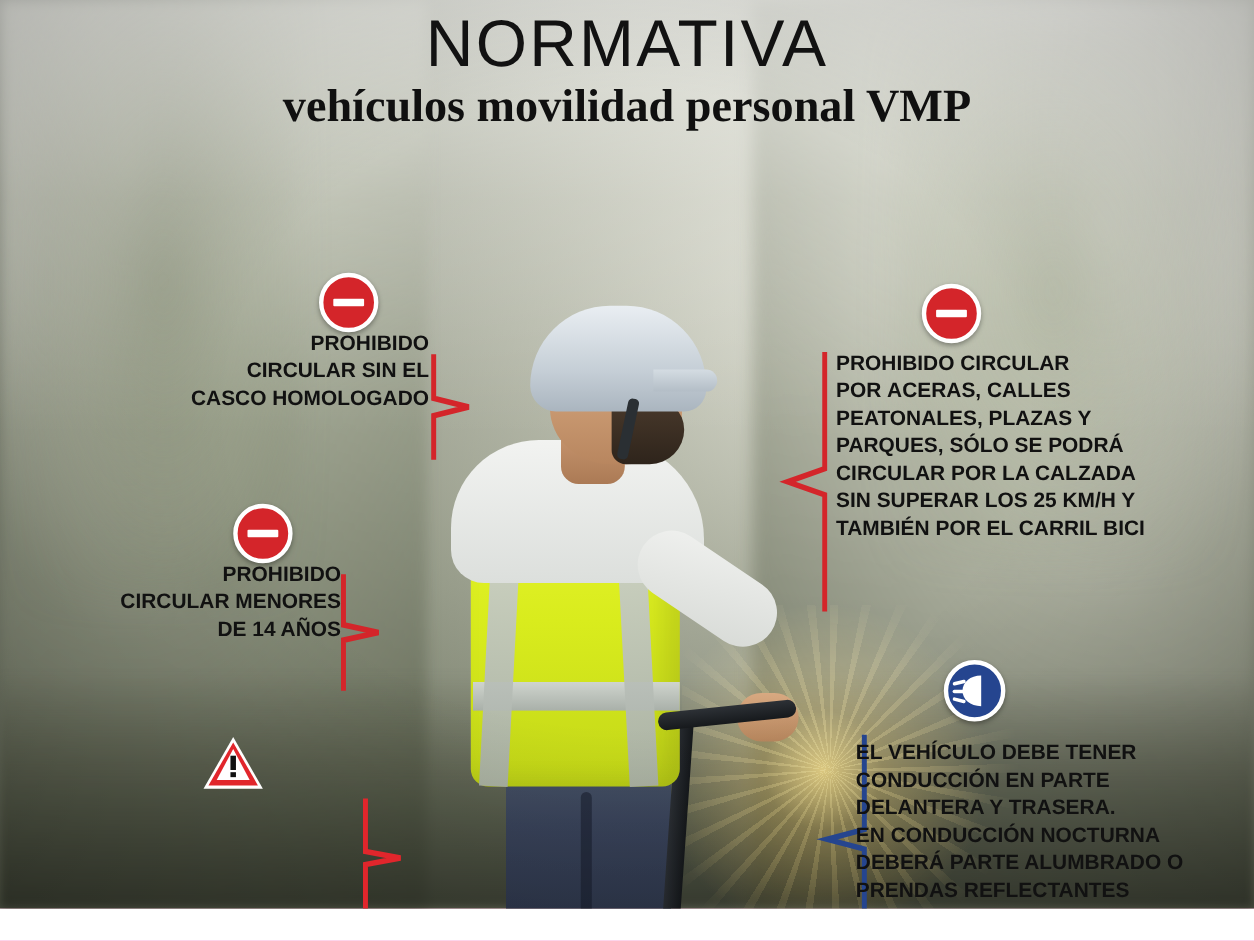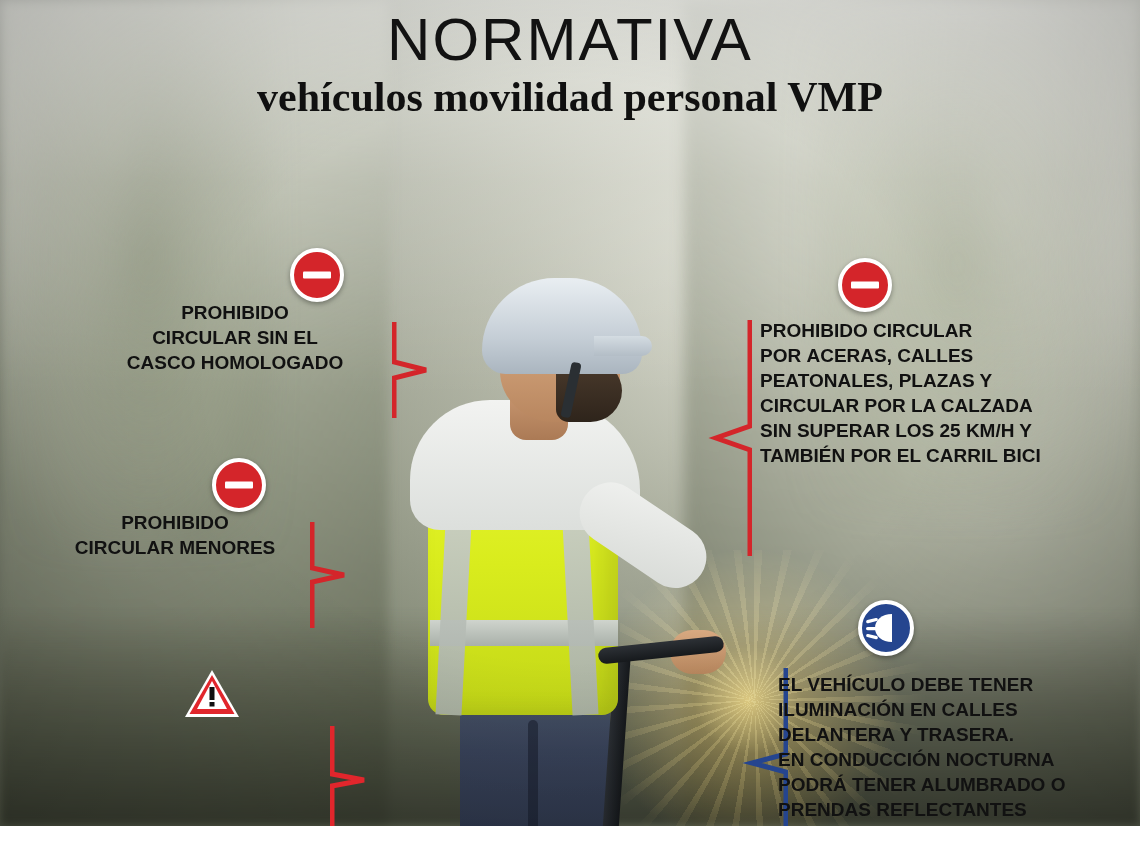--- a/index.html
+++ b/index.html
@@ -169,21 +169,21 @@
     font-size: 42px; font-weight: 700; color: #101010; line-height: 1.15; margin-top: 2px;
   }
 
   
   .rule { position: absolute; }
   .rule .rule-text {
     font-family: "Liberation Sans", sans-serif;
     font-size: 19px; line-height: 1.32; color: #111; font-weight: 600;
   }
   .rule .rule-text b { font-weight: 800; }
-  .rule.left .rule-text { text-align: center; }
+  .rule.left .rule-text { text-align: right; }
   .rule.right .rule-text { text-align: left; }
 
   .badge { position: absolute; width: 54px; height: 54px; }
   .badge.no-entry {
     border-radius: 50%;
     background: #d4252a;
     border: 4px solid #ffffff;
     box-shadow: 0 2px 5px rgba(0,0,0,0.35);
   }
   .badge.no-entry:after {
@@ -277,20 +277,21 @@
   <div class="badge no-entry" id="badge-minors"></div>
   <div class="bracket" id="br-minors">
     <svg width="50" height="110" viewBox="0 0 50 110">
       <path d="M2 2 L2 48 L34 55 L2 62 L2 108" fill="none" stroke="#d4252a" stroke-width="5" stroke-linejoin="miter" stroke-linecap="butt"></path>
     </svg>
   </div>
   <div class="rule left" id="rule-minors">
     <div class="rule-text">
       <div><b>PROHIBIDO</b></div>
       <div><span>CIRCULAR </span><b>MENORES</b></div>
+      <div><b>DE 14 AÑOS</b></div>
     </div>
   </div>
 
   <div class="badge warning" id="badge-passenger">
     <svg width="58" height="52" viewBox="0 0 58 52">
       <path d="M29 2 L56 49 L2 49 Z" fill="#ffffff"></path>
       <path d="M29 7 L51.5 46 L6.5 46 Z" fill="#e1262c"></path>
       <path d="M29 13 L44 41 L14 41 Z" fill="#ffffff"></path>
       <rect x="26.5" y="19" width="5" height="13" fill="#111"></rect>
       <rect x="26.5" y="34" width="5" height="4.5" fill="#111"></rect>
@@ -306,20 +307,21 @@
   <div class="bracket" id="br-sidewalk">
     <svg width="52" height="240" viewBox="0 0 52 240">
       <path d="M50 2 L50 108 L16 120 L50 132 L50 238" fill="none" stroke="#d4252a" stroke-width="5" stroke-linejoin="miter" stroke-linecap="butt"></path>
     </svg>
   </div>
   <div class="rule right" id="rule-sidewalk">
     <div class="rule-text">
       <div><b>PROHIBIDO CIRCULAR</b></div>
       <div><span>POR </span><b>ACERAS, CALLES</b></div>
       <div><b>PEATONALES, PLAZAS Y</b></div>
+      <div><b>PARQUES,</b><span> SÓLO SE PODRÁ</span></div>
       <div><span>CIRCULAR POR LA CALZADA</span></div>
       <div><b>SIN SUPERAR LOS 25 KM/H</b><span> Y</span></div>
       <div><span>TAMBIÉN POR EL CARRIL BICI</span></div>
     </div>
   </div>
 
   <div class="badge lights" id="badge-lighting">
     <svg width="48" height="48" viewBox="0 0 48 48" style="position:absolute;left:0;top:0;">
       <path d="M30 10 C20 10 13 16 13 24 C13 32 20 38 30 38 Z" fill="#ffffff"></path>
       <rect x="4" y="15" width="12" height="3.2" rx="1.6" fill="#ffffff" transform="rotate(-14 10 16.6)"></rect>
@@ -328,21 +330,21 @@
     </svg>
   </div>
   <div class="bracket" id="br-lighting">
     <svg width="52" height="195" viewBox="0 0 52 195">
       <path d="M50 2 L50 88 L16 97 L50 106 L50 193" fill="none" stroke="#25458f" stroke-width="5" stroke-linejoin="miter" stroke-linecap="butt"></path>
     </svg>
   </div>
   <div class="rule right" id="rule-lighting">
     <div class="rule-text">
       <div><span>EL VEHÍCULO DEBE TENER</span></div>
-      <div><b>ILUMINACIÓN EN CALLES</b></div>
+      <div><b>CONDUCCIÓN EN PARTE</b></div>
       <div><b>DELANTERA Y TRASERA.</b></div>
       <div><span>EN CONDUCCIÓN NOCTURNA</span></div>
-      <div><span>PODRÁ TENER ALUMBRADO O</span></div>
+      <div><span>DEBERÁ PARTE ALUMBRADO O</span></div>
       <div><b>PRENDAS REFLECTANTES</b></div>
     </div>
   </div>
 
 </div>
 
 </body></html>

